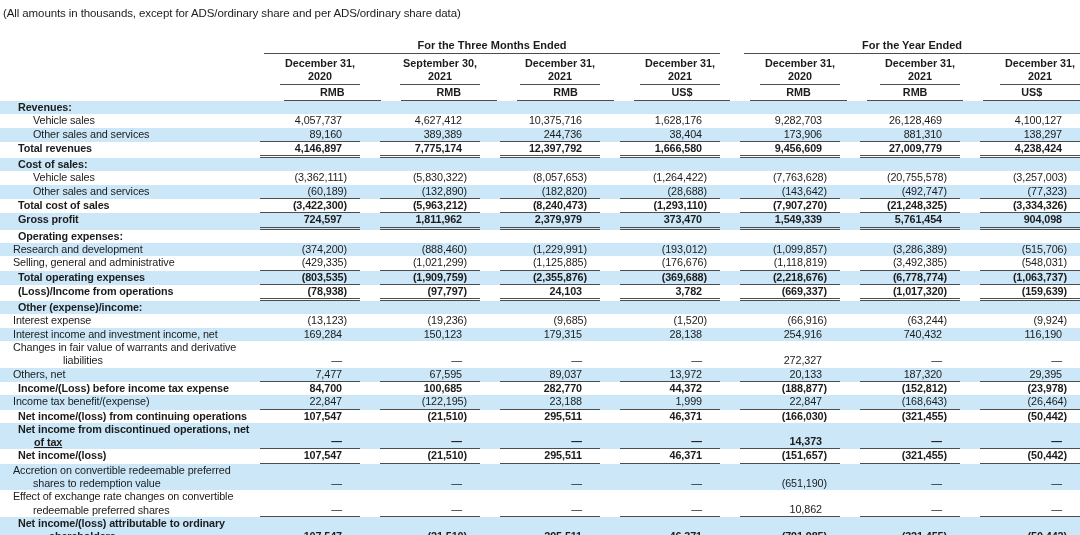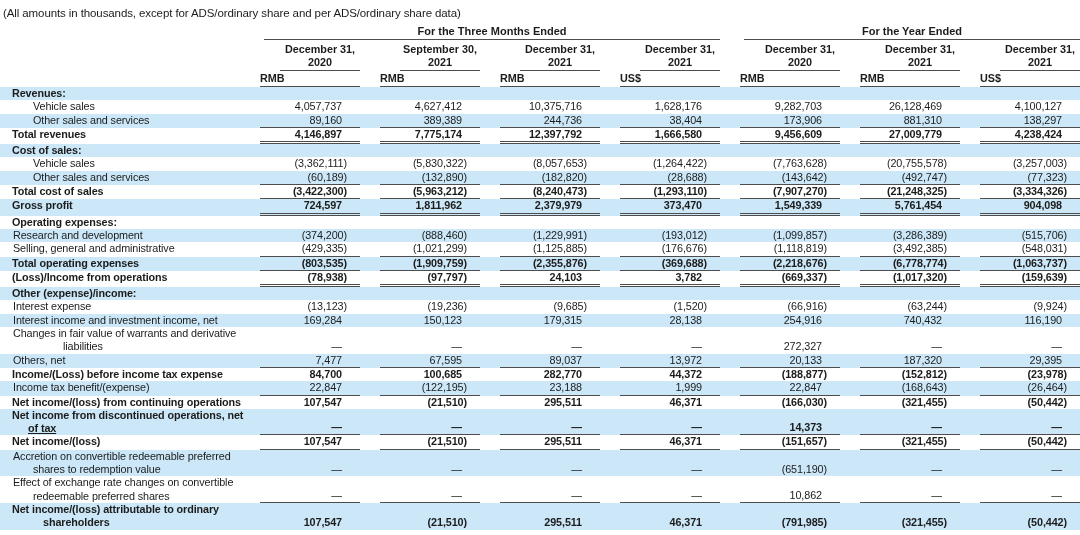--- a/index.html
+++ b/index.html
@@ -4,33 +4,33 @@
 <style>
   html,body{margin:0;padding:0;}
   body{
     width:1080px;height:535px;overflow:hidden;background:#ffffff;
     font-family:"Liberation Sans",sans-serif;color:var(--text,#1c1c1c);
     -webkit-font-smoothing:antialiased;
   }
   .note{font-size:11.5px;padding:7px 16px 0 3px;letter-spacing:-0.1px;}
   .grid{display:grid;grid-template-columns:240px repeat(7,1fr);column-gap:20px;}
   
-  .hdr-groups{margin-top:6px;font-weight:bold;font-size:11px;gap:24px;}
+  .hdr-groups{margin-top:20px;font-weight:bold;font-size:11px;gap:24px;}
   .hdr-groups .group{text-align:center;border-bottom:1px solid var(--rule,#4d4d4d);padding-bottom:1px;line-height:13px;}
   .g1{grid-column:2 / span 4;}
   .g2{grid-column:6 / span 3;}
   .hdr-dates{font-weight:bold;font-size:10.8px;text-align:center;margin-top:3px;gap:40px;}
   .hdr-dates .hcell{border-bottom:1px solid var(--rule,#4d4d4d);padding-bottom:2px;line-height:12.5px;}
-  .hdr-cur{font-weight:bold;font-size:10.8px;text-align:left;margin-top:1px;}
+  .hdr-cur{font-weight:bold;font-size:10.8px;text-align:center;margin-top:1px;margin-left:24px;}
   .hdr-cur .hcell{border-bottom:1px solid var(--rule,#4d4d4d);line-height:13px;padding-bottom:1px;}
   
   .row{font-size:10.8px;letter-spacing:-0.1px;}
   .row.blue{background:var(--stripe,#cbe7f8);}
   .row.bold{font-weight:bold;}
-  .lab{line-height:13.3px;white-space:nowrap;padding-left:12px;}
+  .lab{line-height:13.3px;white-space:nowrap;padding-left:18px;}
   .lab.i1{padding-left:13px;}
   .lab.i2{padding-left:33px;}
   .lab .l2{padding-left:0;}
   .lab .l2.w1{padding-left:16px;text-decoration:underline;}
   .lab.i0 .l2.w2{padding-left:31px;}
   .lab .l2.w2{padding-left:20px;}
   .lab.i1 .l2.w3{padding-left:50px;}
   .val{display:flex;align-items:flex-end;justify-content:flex-end;
        line-height:13.3px;padding-right:18px;}
   .val.paren{padding-right:13px;}

